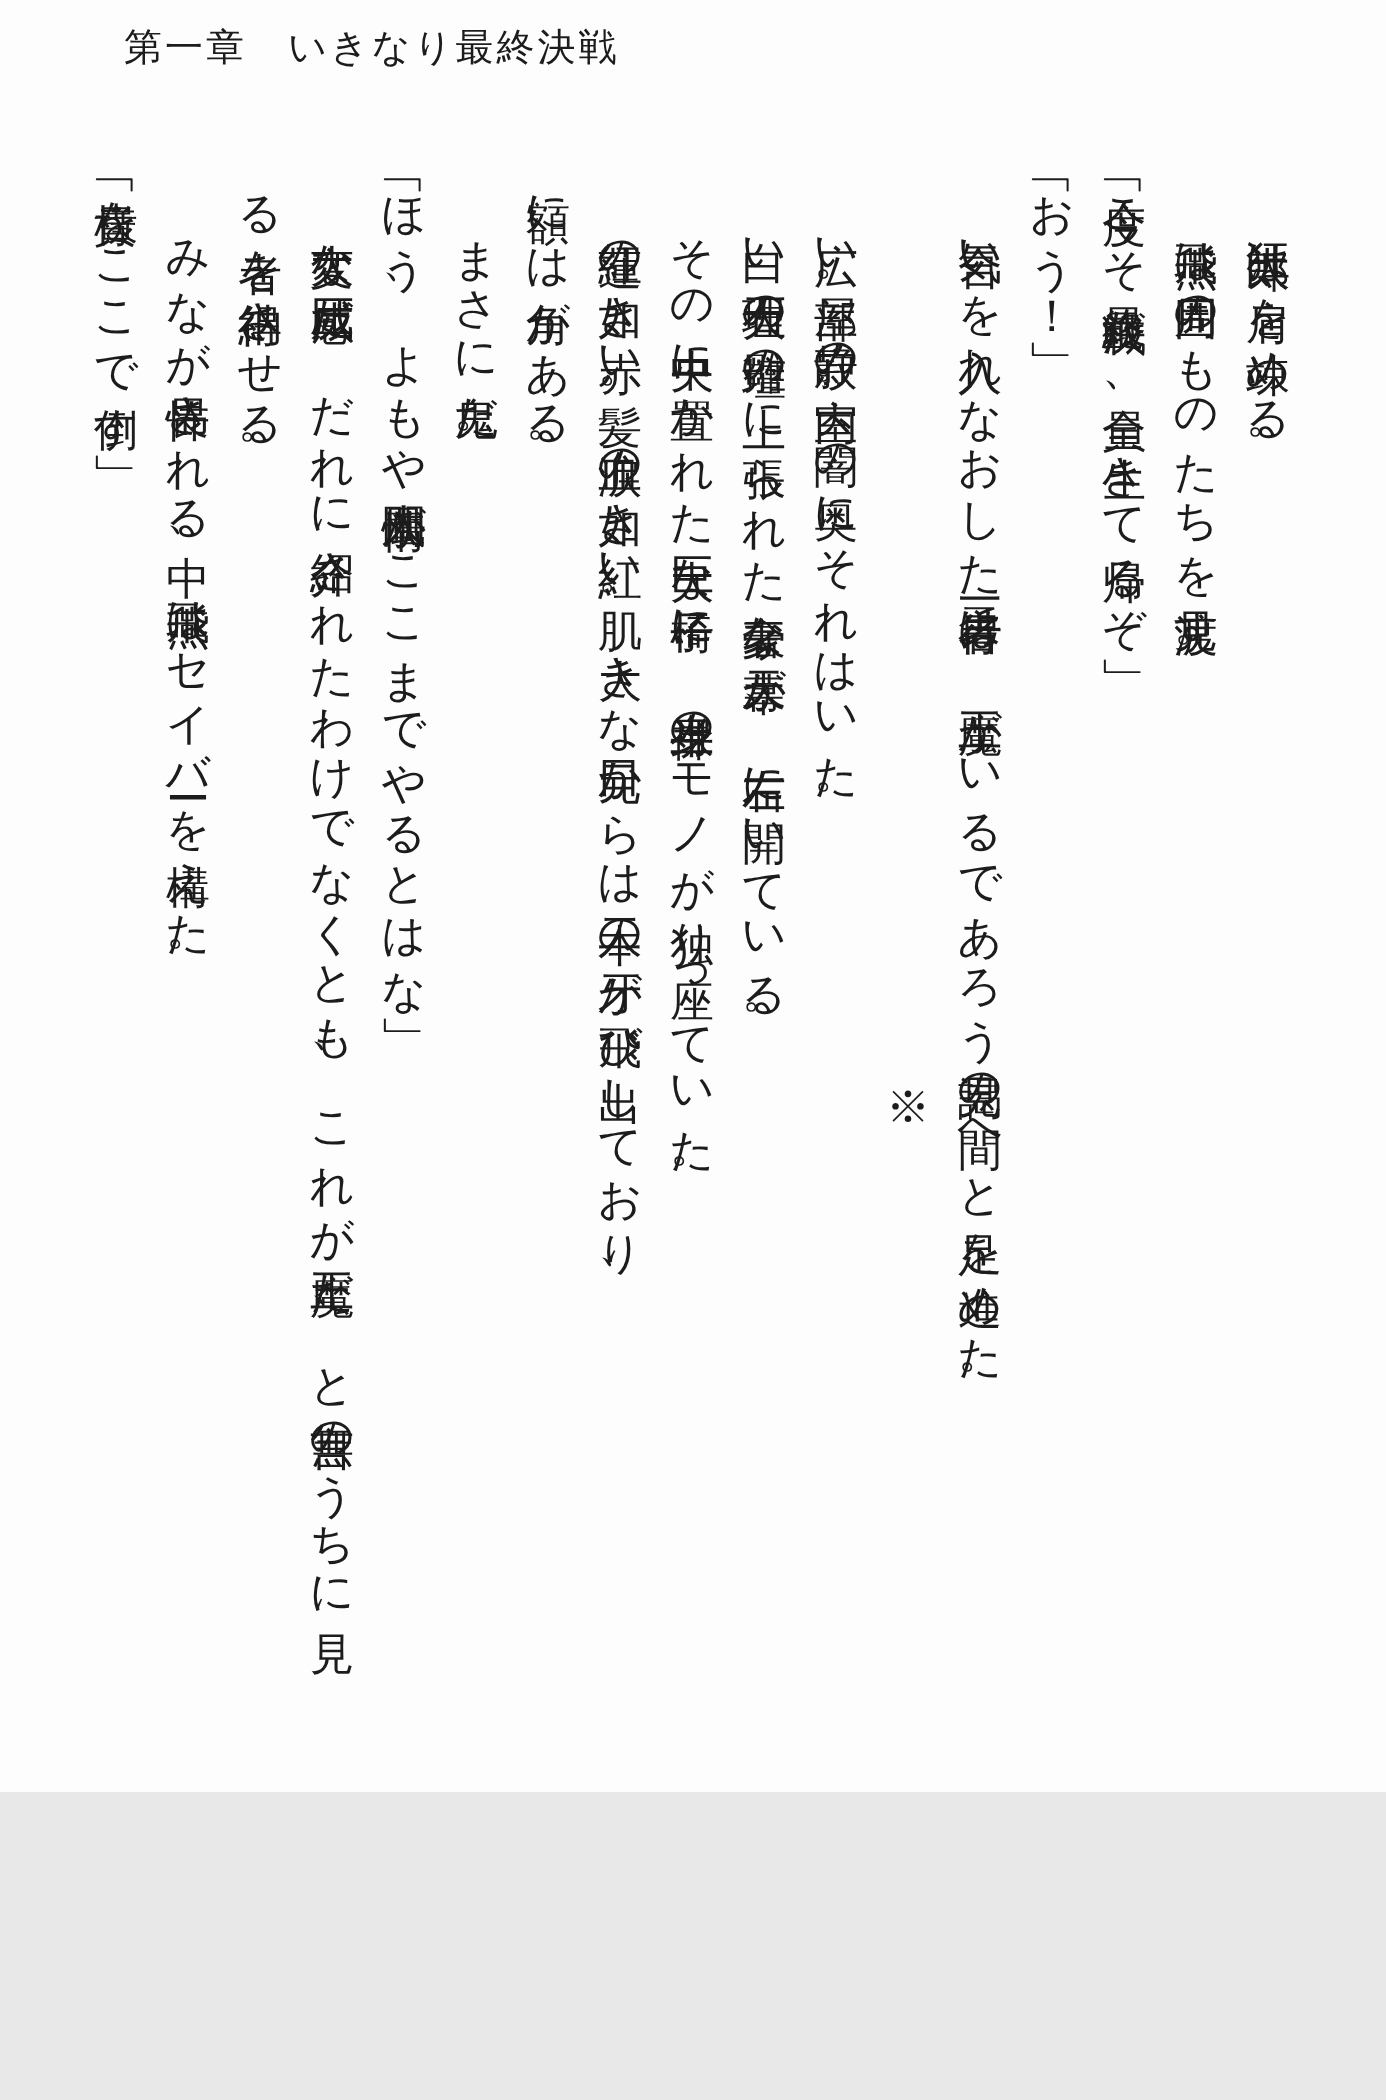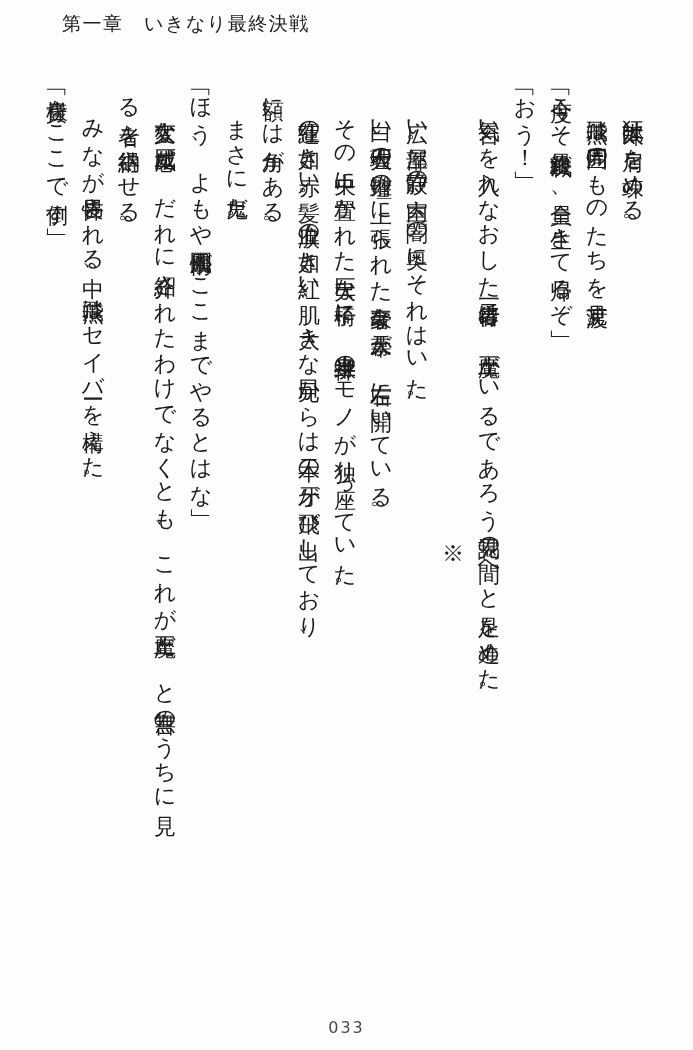--- a/index.html
+++ b/index.html
@@ -3,21 +3,21 @@
 <meta charset="utf-8">
 <style>
   html, body {
     margin: 0;
     padding: 0;
     background: #e8e8e8;
   }
   .page {
     position: relative;
     width: 693px;
-    height: 1050px;
+    height: 896px;
     background: #fdfdfd;
     overflow: hidden;
     font-family: "DejaVu Serif", serif;
     color: #1c1c1c;
   }
   .chapter-header {
     position: absolute;
     top: 11px;
     left: 62px;
     font-size: 19px;

